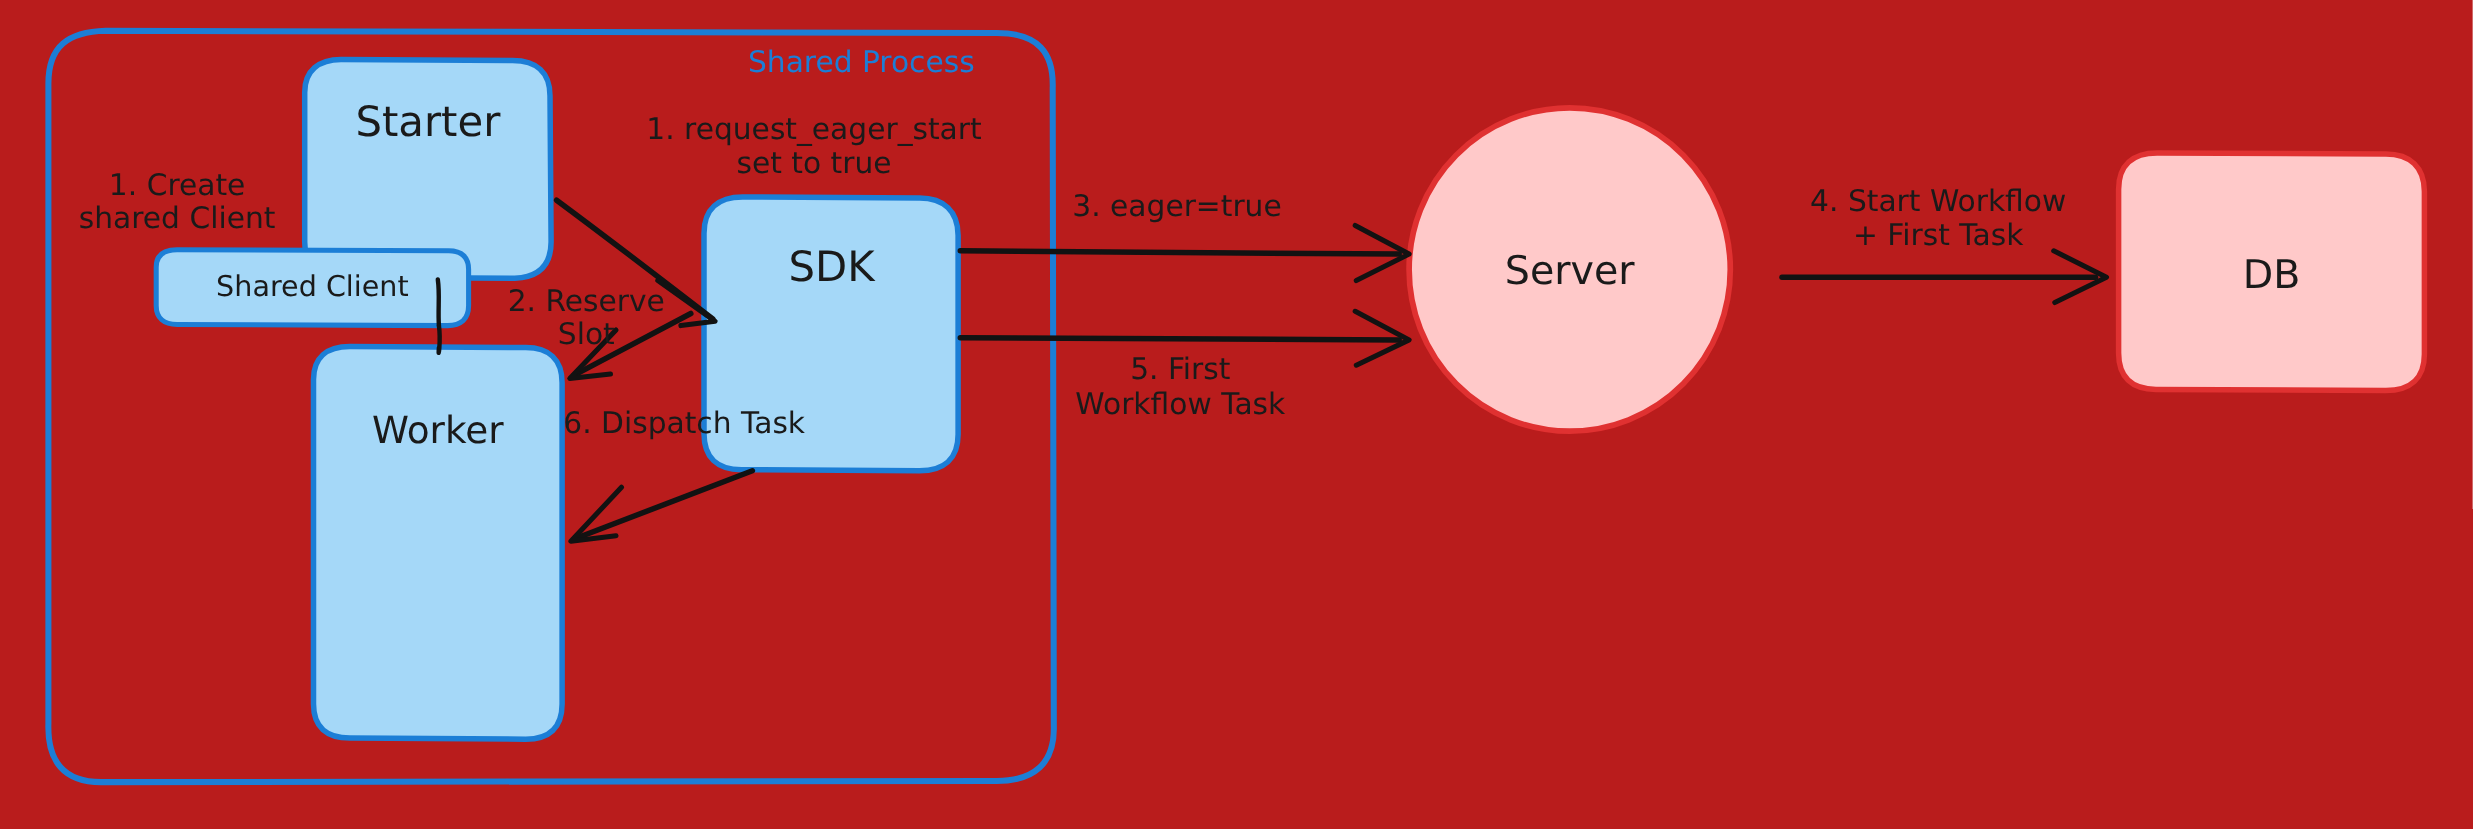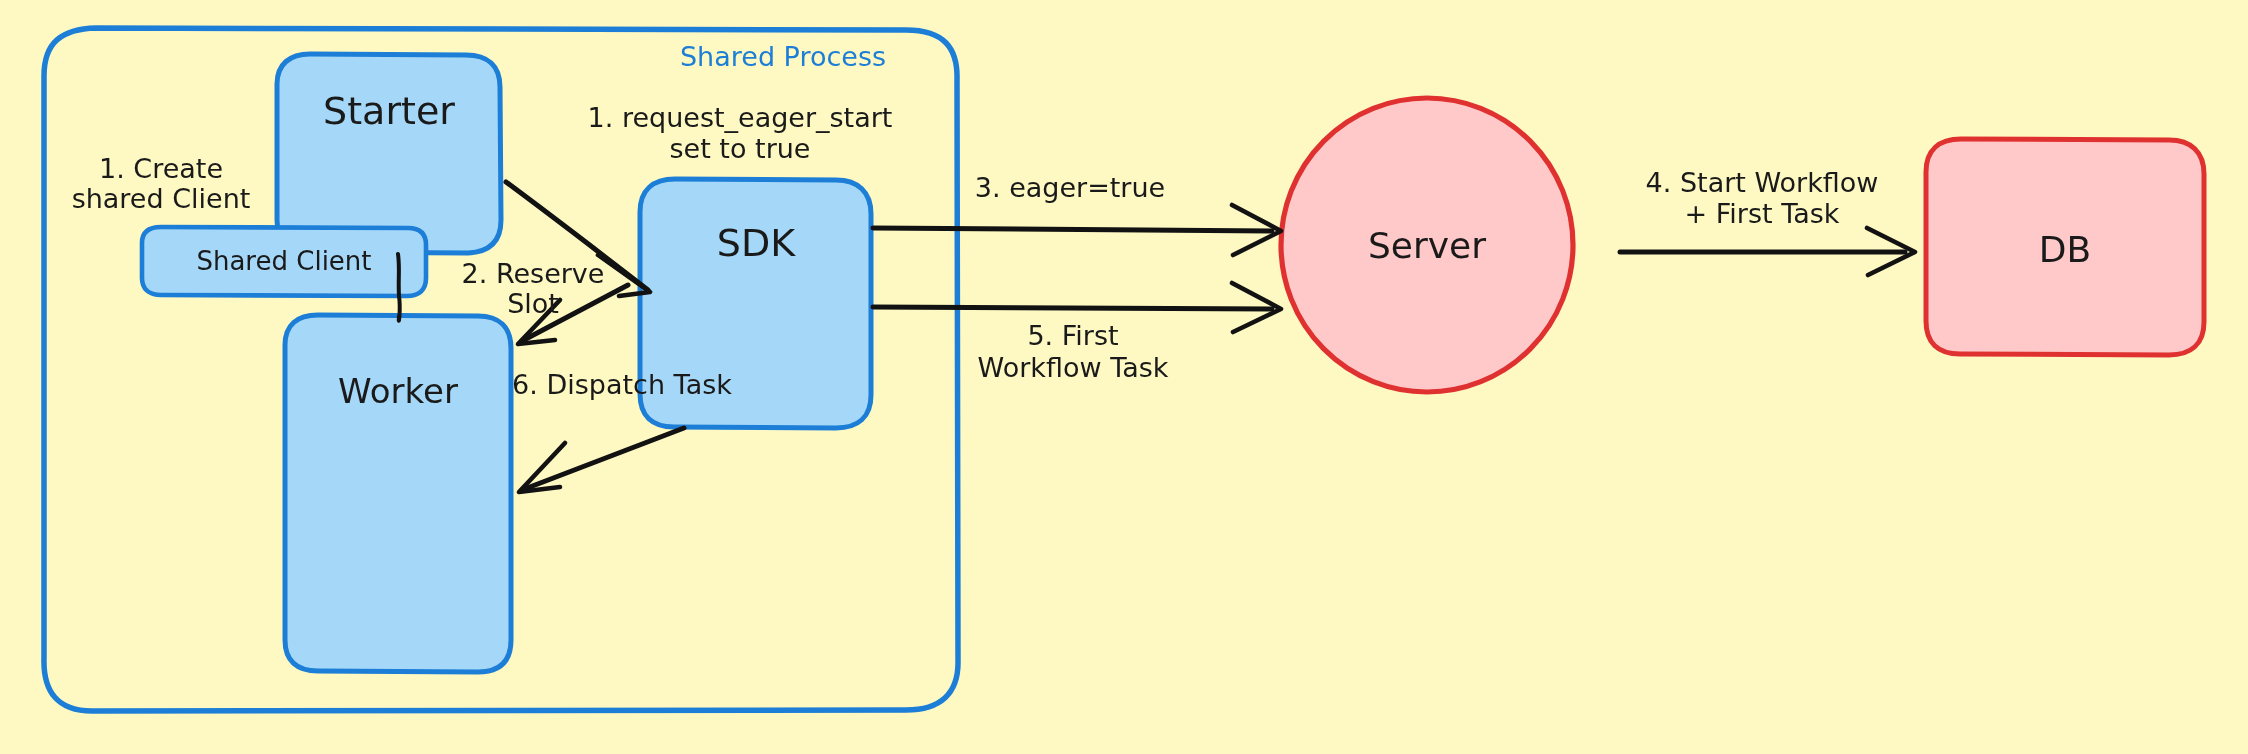--- a/index.html
+++ b/index.html
@@ -7,21 +7,21 @@
     padding: 0;
     background: #ffffff;
   }
   body {
     font-family: "DejaVu Sans", sans-serif;
   }
   #canvas {
     position: relative;
     width: 2248px;
     height: 754px;
-    background: #fef9c3;
+    background: #b91c1c;
     overflow: hidden;
   }
   #diagram-svg {
     position: absolute;
     top: 0;
     left: 0;
     width: 2248px;
     height: 754px;
   }
   .node-label {

